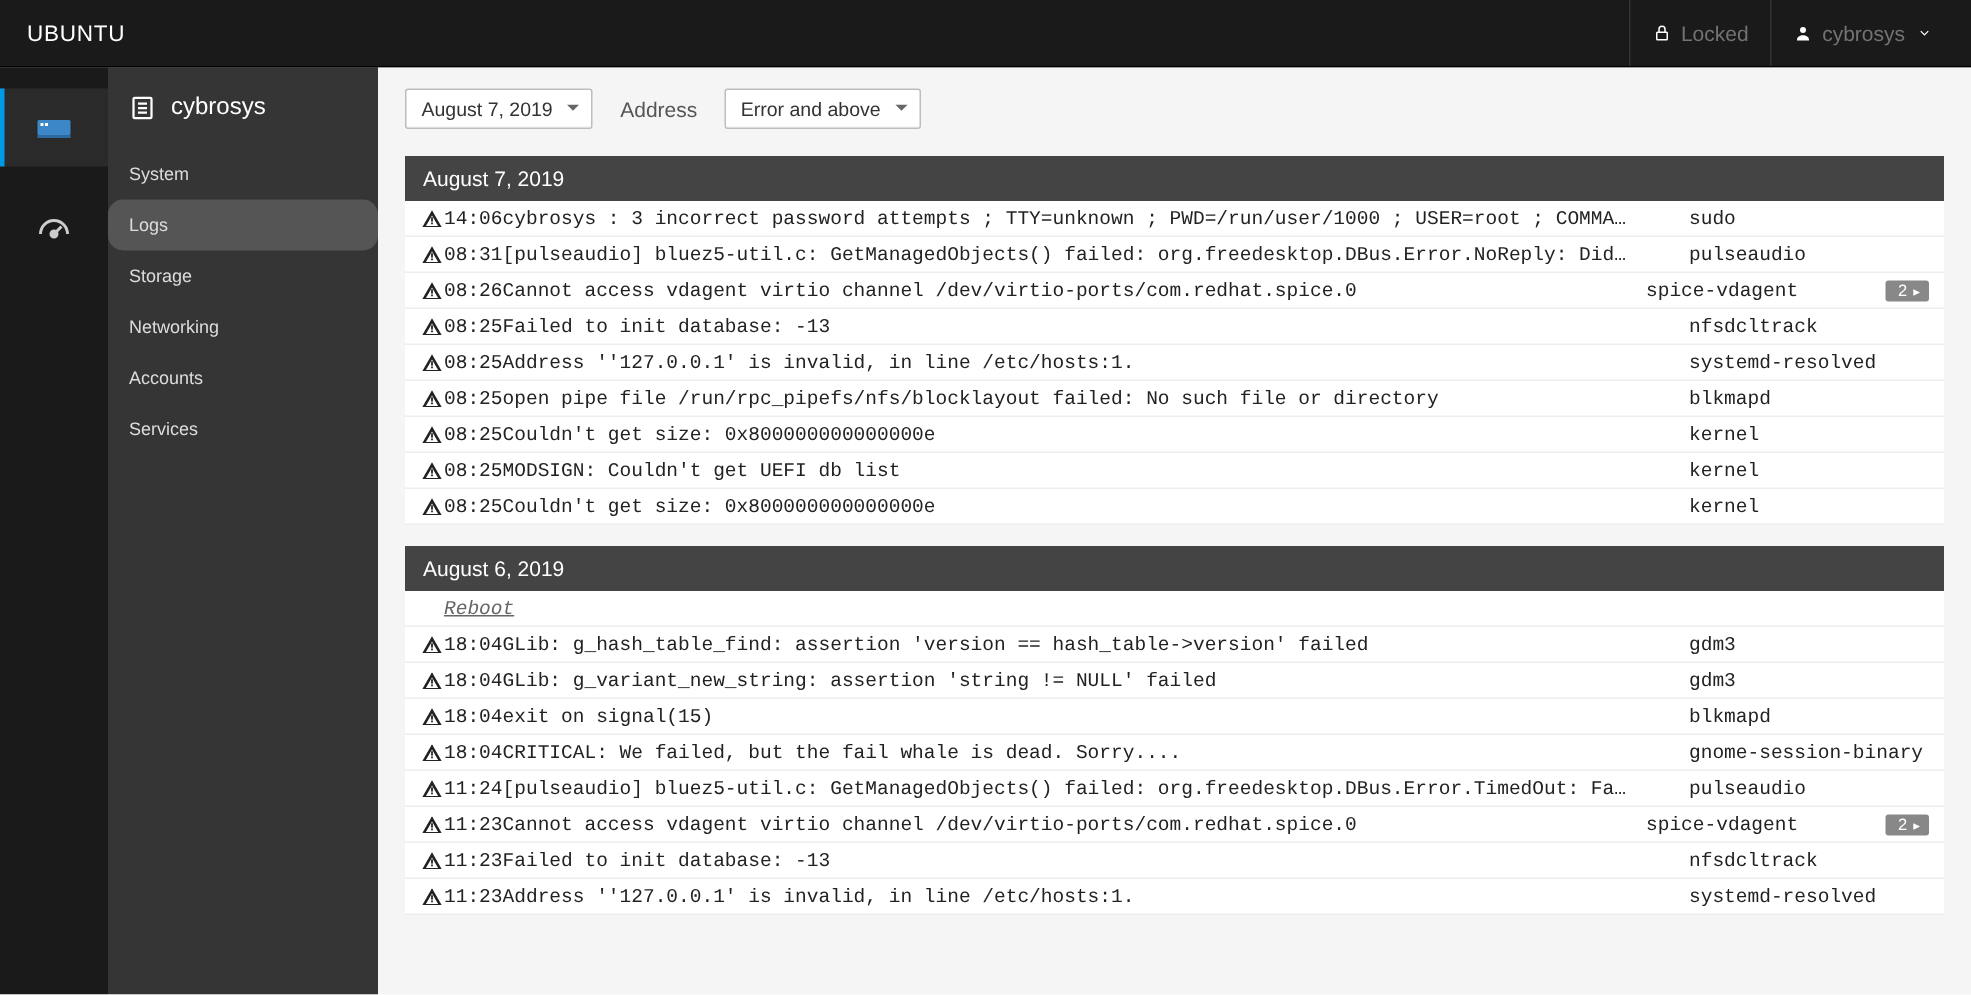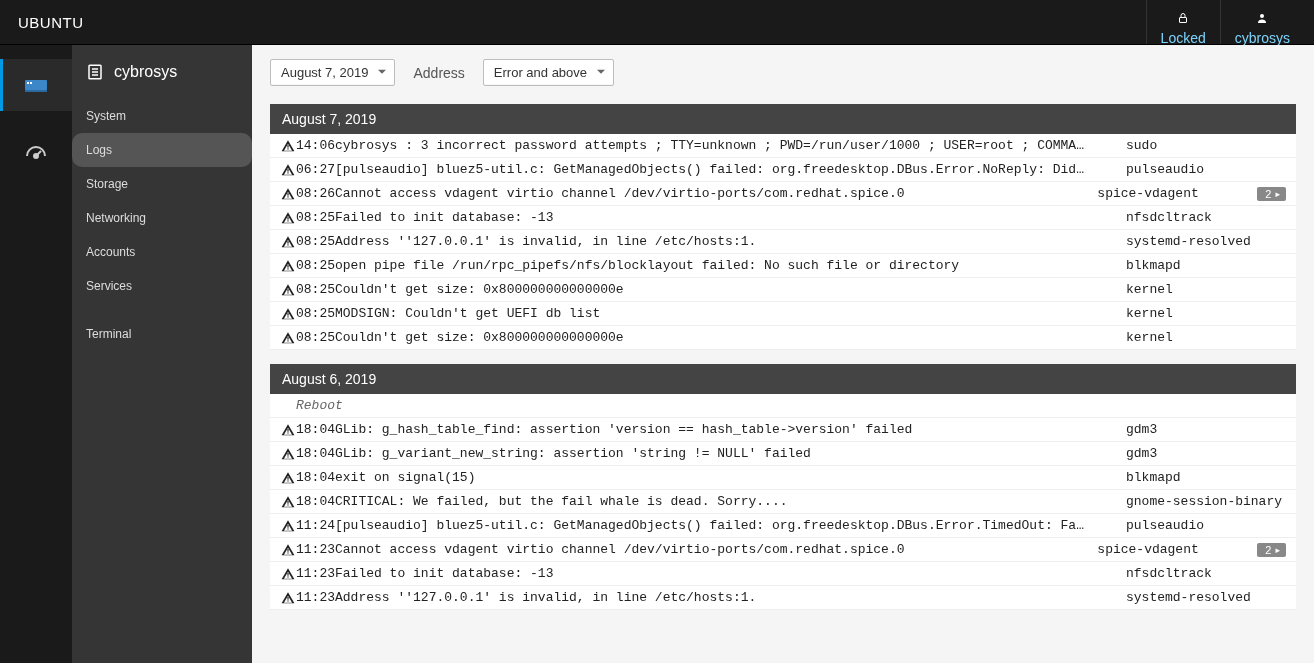--- a/index.html
+++ b/index.html
@@ -19,25 +19,24 @@
     color: #fff;
     display: flex;
     align-items: center;
     padding: 0 10px 0 18px;
     border-bottom: 1px solid #000;
   }
   .brand { font-size: 15px; letter-spacing: .5px; }
   .topbar-spacer { flex: 1; }
   .topbar-item {
     display: flex; align-items: center; gap: 6px;
-    padding: 12px 14px; height: 100%;
+    padding: 0 14px; height: 100%;
     border-left: 1px solid #333;
     cursor: pointer;
-    color: #7dd3fc;
-    flex-direction: column;
+    color: #737373;
   }
   .topbar-item .ico { width: 14px; height: 14px; display:inline-flex; align-items:center; justify-content:center; }
 
   
   .shell { display: flex; height: calc(100% - 45px); }
 
   .rail {
     width: 72px;
     background: #1a1a1a;
     display: flex; flex-direction: column; align-items: center;
@@ -126,21 +125,21 @@
   .log-src  { flex:none; width:160px; color:#222; }
   .log-badge {
     flex:none;
     background:#888; color:#fff;
     border-radius:2px;
     font-size:11px; font-family: sans-serif;
     padding: 1px 6px 1px 8px;
     display:inline-flex; align-items:center; gap:4px;
   }
   .log-badge::after { content:"▸"; font-size:9px; }
-  .log-row.divider .log-msg { font-style: italic; color:#666; }
+  .log-row.divider .log-msg { font-style: italic; color:#666;text-decoration:underline; }
   .log-row.divider .log-icon { visibility:hidden; }
 
   
   svg { display:block; }
 </style>
 </head>
 <body>
 
 <div class="topbar">
   <div class="brand">UBUNTU</div>
@@ -208,21 +207,20 @@
     </div>
     <div id="side-items">
         <div class="side-item">System</div>
         <div class="side-item active">Logs</div>
         <div class="side-item">Storage</div>
         <div class="side-item">Networking</div>
         <div class="side-item">Accounts</div>
         <div class="side-item">Services</div>
       </div>
     <div class="side-spacer"></div>
-    <div class="side-item">Terminal</div>
   </div>
 
   <div class="main">
 
     <div class="toolbar">
       <button class="select-btn">August 7, 2019</button>
       <span class="toolbar-label">Address</span>
       <button class="select-btn">Error and above</button>
     </div>
 
@@ -242,21 +240,21 @@
             <span class="log-src">sudo</span>
           </div>
           <div class="log-row">
             <span class="log-icon">
               <svg width="14" height="14" viewBox="0 0 24 24" fill="#222">
                 <path d="M12 2 1 21h22L12 2zm0 6 7 12H5l7-12z"></path>
                 <rect x="11" y="10" width="2" height="5" fill="#222"></rect>
                 <rect x="11" y="16" width="2" height="2" fill="#222"></rect>
               </svg>
             </span>
-            <span class="log-time">06:27</span>
+            <span class="log-time">08:31</span>
             <span class="log-msg">[pulseaudio] bluez5-util.c: GetManagedObjects() failed: org.freedesktop.DBus.Error.NoReply: Did…</span>
             <span class="log-src">pulseaudio</span>
           </div>
           <div class="log-row">
             <span class="log-icon">
               <svg width="14" height="14" viewBox="0 0 24 24" fill="#222">
                 <path d="M12 2 1 21h22L12 2zm0 6 7 12H5l7-12z"></path>
                 <rect x="11" y="10" width="2" height="5" fill="#222"></rect>
                 <rect x="11" y="16" width="2" height="2" fill="#222"></rect>
               </svg>

